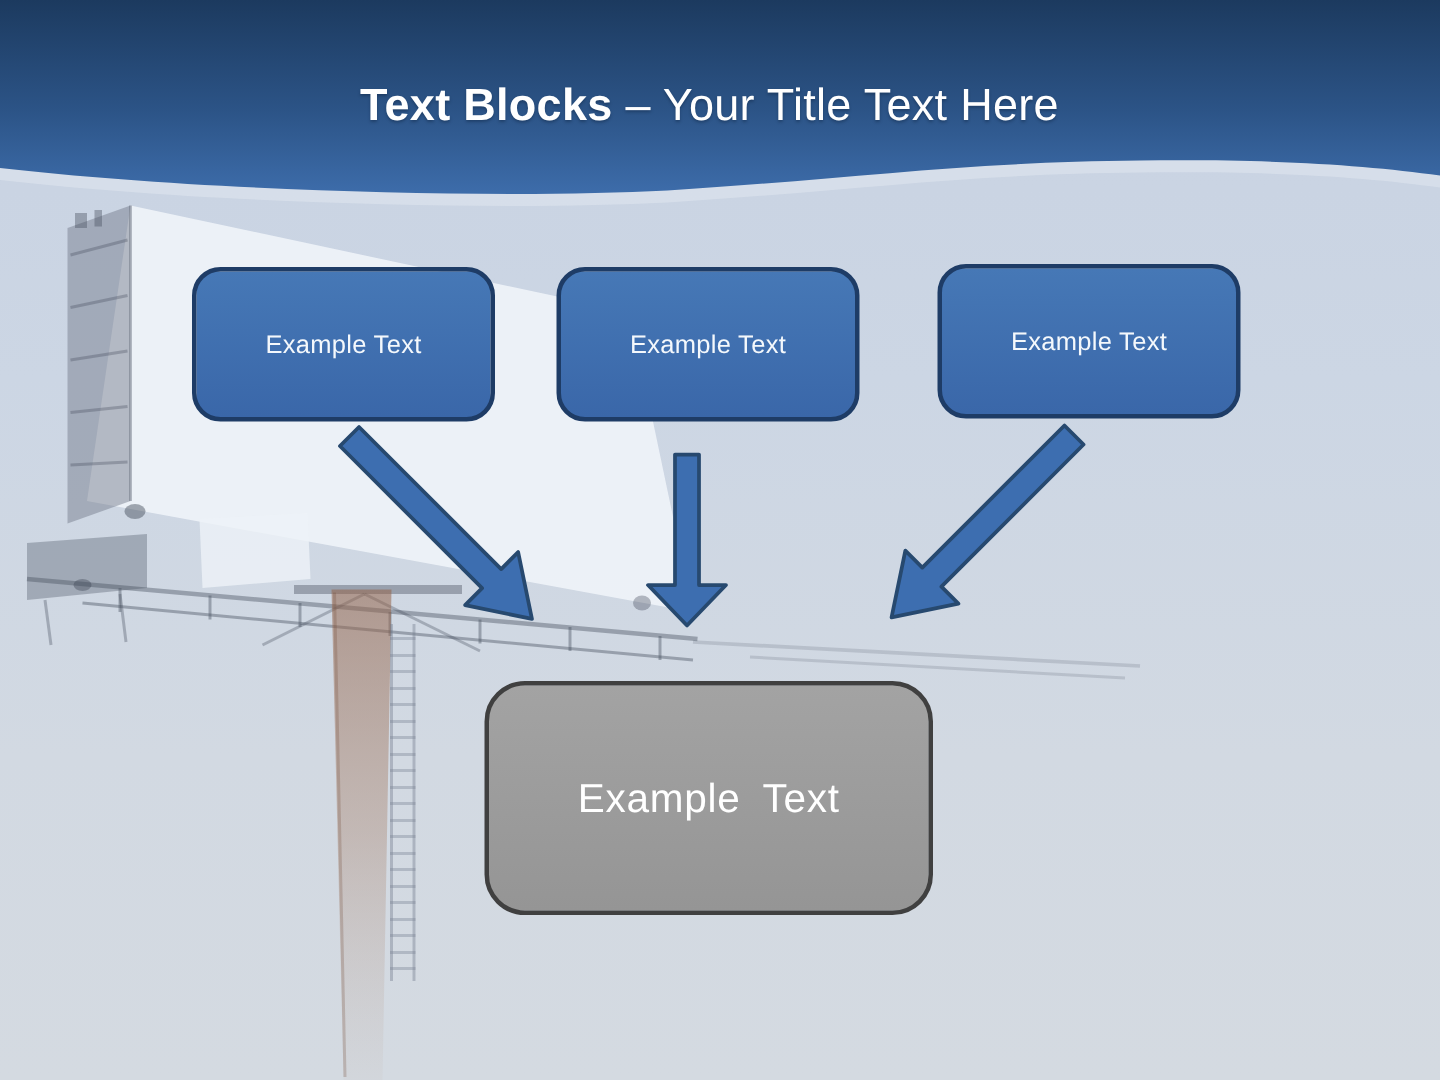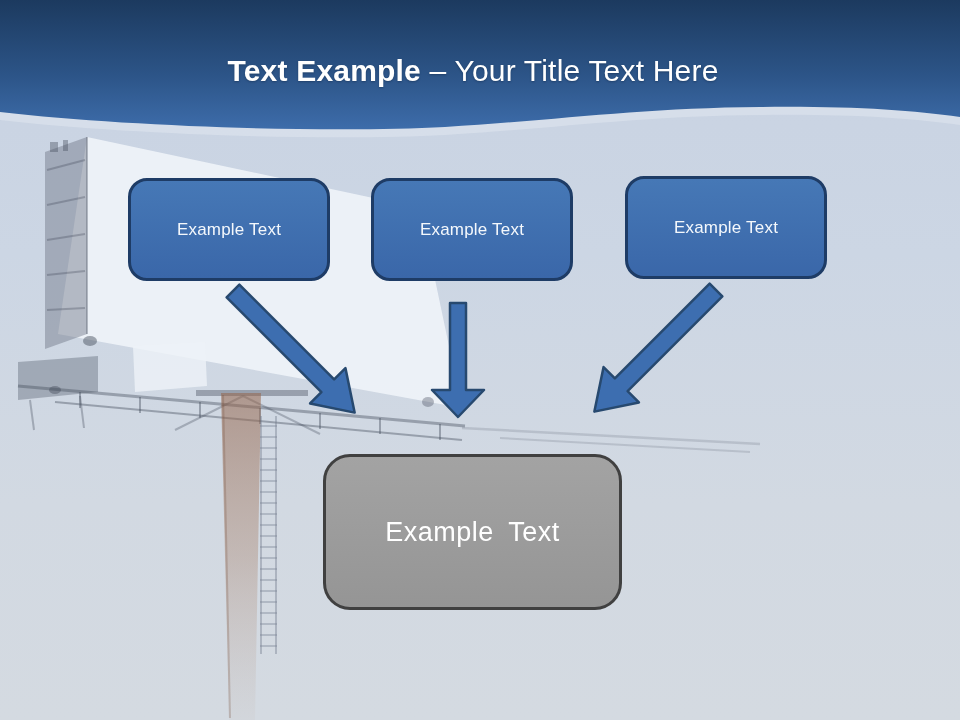--- a/index.html
+++ b/index.html
@@ -106,21 +106,21 @@
         <stop offset="0" stop-color="#1c3a5f"></stop>
         <stop offset=".55" stop-color="#2c5487"></stop>
         <stop offset="1" stop-color="#3f6fae"></stop>
       </linearGradient>
     </defs>
     <path opacity=".7" fill="#dbe2ec" d="M0,0 H960 V125 C910,118 850,114 760,115 C640,116 560,128 445,135 C330,141 130,135 0,120 Z"></path>
     <path fill="url(#hdrGrad)" d="M0,0 H960 V117 C910,110 850,106 760,107 C640,108 560,120 445,127 C330,133 130,127 0,112 Z"></path>
   </svg>
 
   <div class="header-title">
-    <span class="title-emphasis">Text Example</span><span class="title-sep"> – </span><span class="title-subtitle">Your Title Text Here</span>
+    <span class="title-emphasis">Text Blocks</span><span class="title-sep"> – </span><span class="title-subtitle">Your Title Text Here</span>
   </div>
 
   <div class="tblock tblock-1">
     <span>Example Text</span>
   </div>
   <div class="tblock tblock-2">
     <span>Example Text</span>
   </div>
   <div class="tblock tblock-3">
     <span>Example Text</span>

